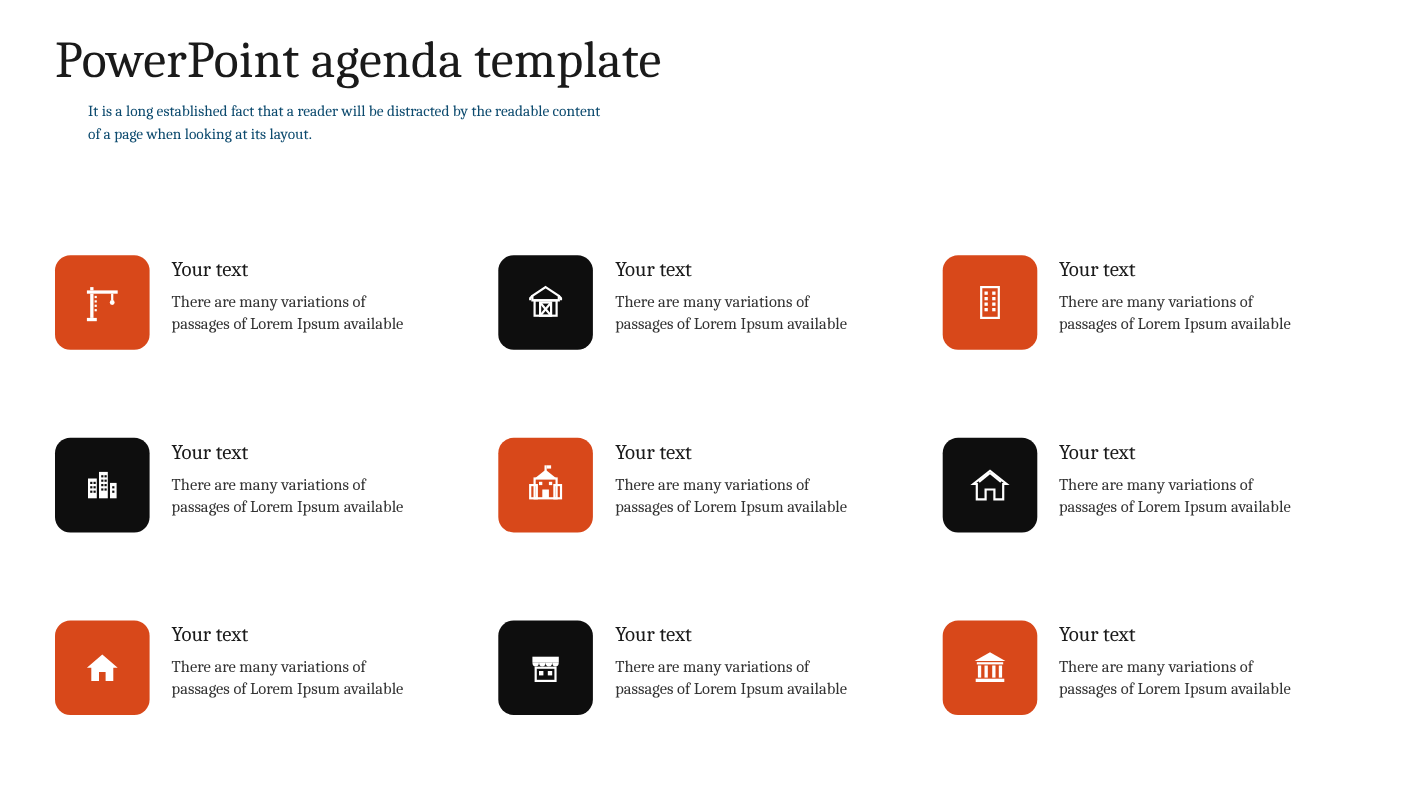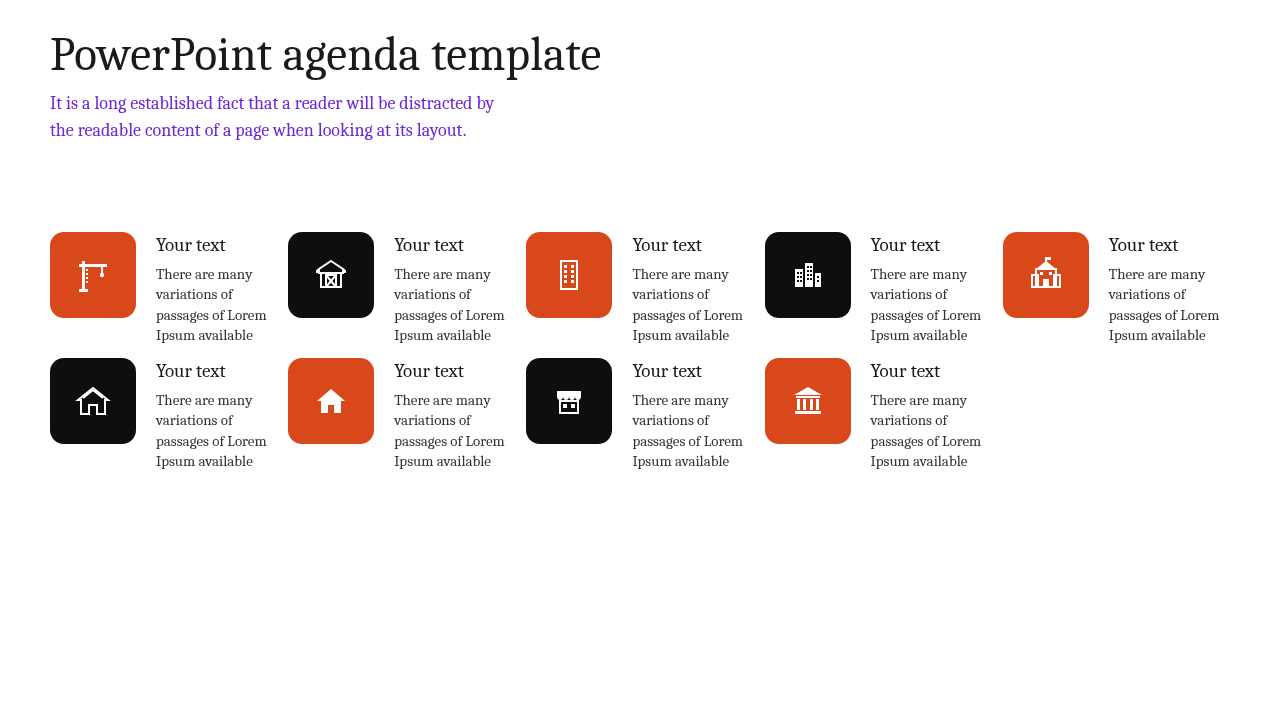--- a/index.html
+++ b/index.html
@@ -1,20 +1,20 @@
 <!DOCTYPE html>
 <html><head>
 <meta charset="utf-8">
 <style>
   * { box-sizing: border-box; margin: 0; padding: 0; }
   html, body { width: 1280px; height: 720px; background: #fff; font-family: Cambria, Georgia, 'Times New Roman', serif; color: #222; }
   .slide { width: 1280px; height: 720px; position: relative; padding: 28px 50px 40px 50px; }
   .title { font-size: 47px; font-weight: 400; color: #1a1a1a; letter-spacing: 0.2px; margin-bottom: 8px; }
-  .subtitle { font-size: 18px; line-height: 1.5; color: #6d28d9; max-width: 470px; }
-  .grid { position: absolute; left: 50px; right: 50px; top: 230px; display: grid; grid-template-columns: repeat(5, 1fr); row-gap: 78px; column-gap: 30px; gap: 11px; }
+  .subtitle { font-size: 14px; line-height: 1.5; color: #0c4a6e; max-width: 470px; margin-left: 30px; }
+  .grid { position: absolute; left: 50px; right: 50px; top: 230px; display: grid; grid-template-columns: repeat(3, 1fr); row-gap: 78px; column-gap: 30px; }
   .item { display: flex; align-items: flex-start; gap: 20px; }
   .tile { width: 86px; height: 86px; border-radius: 14px; display: flex; align-items: center; justify-content: center; flex-shrink: 0; margin-top: 2px; }
   .tile.orange { background: #d8481a; }
   .tile.black  { background: #0e0e0e; }
   .tile svg { width: 40px; height: 40px; fill: #fff; }
   .texts { padding-top: 4px; }
   .item-title { font-size: 19px; font-weight: 400; color: #1a1a1a; margin-bottom: 8px; }
   .item-desc  { font-size: 15px; line-height: 1.35; color: #333; max-width: 230px; }
 </style>
 </head>

